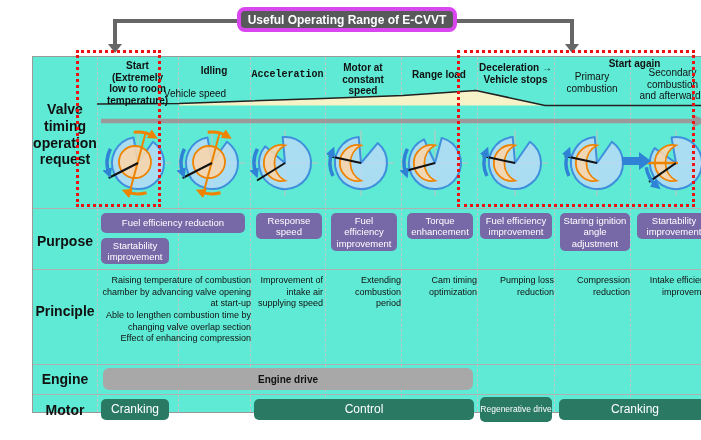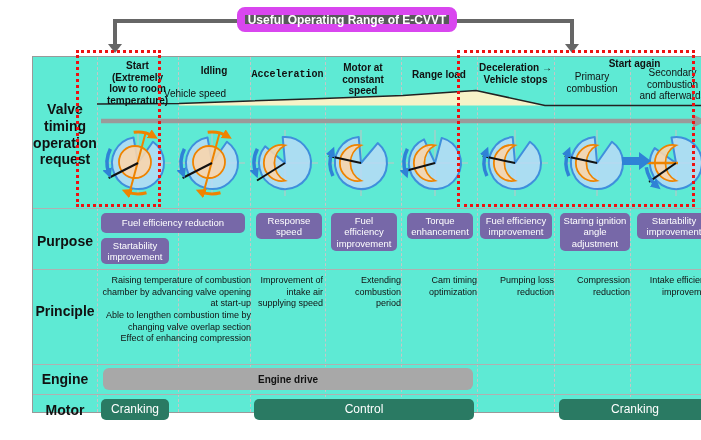--- a/index.html
+++ b/index.html
@@ -5,21 +5,21 @@
   :root{
     --purple:#7768a8; --teal:#2a7a63; --engine-gray:#a8a8a8; --banner-gray:#58595b;
     --red:#ee1111; --speed-yellow:#f7f3c8; --arrow-gray:#666666; --timeline-gray:#9a9a9a;
   }
   *{box-sizing:border-box; margin:0; padding:0;}
   body{background:#fff; font-family:"Liberation Sans", sans-serif;}
   #screen{position:relative; width:701px; height:440px; background:#fff; overflow:hidden;}
 
   #top-connector{position:absolute; left:0; top:0; pointer-events:none;}
   #banner{position:absolute; left:237px; top:7px; width:220px; height:25px;
-    background:var(--banner-gray); border:8px solid #d946ef; border-radius:8px;
+    background:var(--banner-gray); border:4px solid #d946ef; border-radius:8px;
     display:flex; align-items:center; justify-content:center;
     color:#fff; font-weight:bold; font-size:12px;}
 
   #table{position:absolute; left:32px; top:56px; width:682px; height:357px;
     border:1px solid #999; background:#5eead4;}
   .vsep{position:absolute; top:0; bottom:0; width:0; border-left:1px dashed #c6c6c6;}
   .hline{position:absolute; left:0; right:0; height:0; border-top:1px solid #b0b0b0;}
 
   .hcell{position:absolute; text-align:center; font-weight:bold; font-size:10px;
     line-height:1.15; color:#111; white-space:pre-line;}
@@ -269,18 +269,19 @@
     <div class="pcell" style="left:296px; top:218px; width:72px;">Extending combustion period</div>
     <div class="pcell" style="left:372px; top:218px; width:72px;">Cam timing optimization</div>
     <div class="pcell" style="left:447px; top:218px; width:74px;">Pumping loss reduction</div>
     <div class="pcell" style="left:525px; top:218px; width:72px;">Compression reduction</div>
     <div class="pcell" style="left:601px; top:218px; width:80px;">Intake efficiency improvement</div>
 
     <div id="engine-bar" style="left:70px; top:311px; width:370px; height:22px;">Engine drive</div>
 
     <div class="mbar" style="left:68px;  top:342px; width:68px;  height:21px;">Cranking</div>
     <div class="mbar" style="left:221px; top:342px; width:220px; height:21px;">Control</div>
+    <div class="mbar small" style="left:447px; top:340px; width:72px; height:25px;">Regenerative drive</div>
     <div class="mbar" style="left:526px; top:342px; width:152px; height:21px;">Cranking</div>
   </div>
 
   <div class="redrect" style="left:76px;  top:50px; width:85px;  height:157px;"></div>
   <div class="redrect" style="left:457px; top:50px; width:238px; height:157px;"></div>
 </div>
 
 </body></html>

